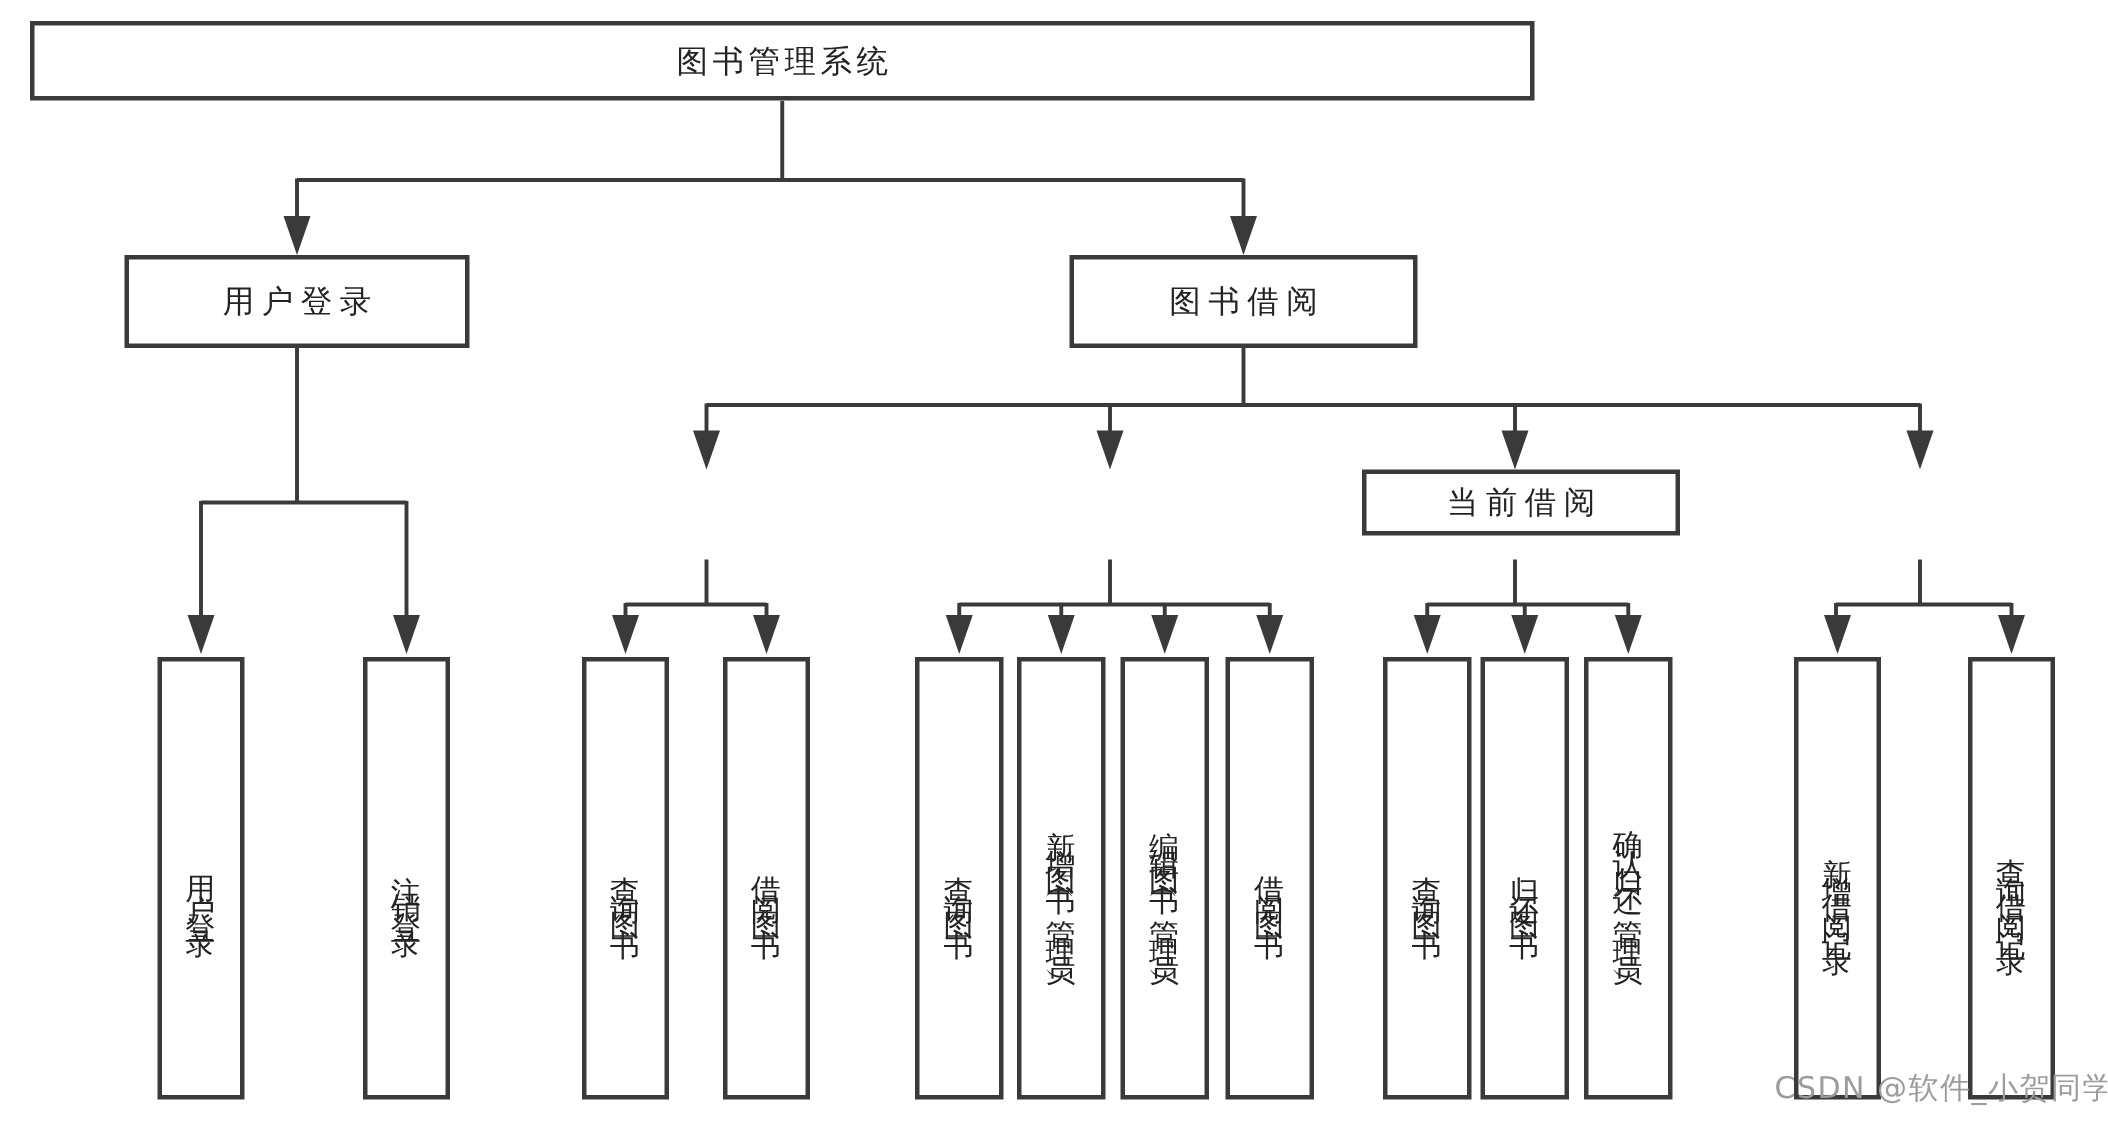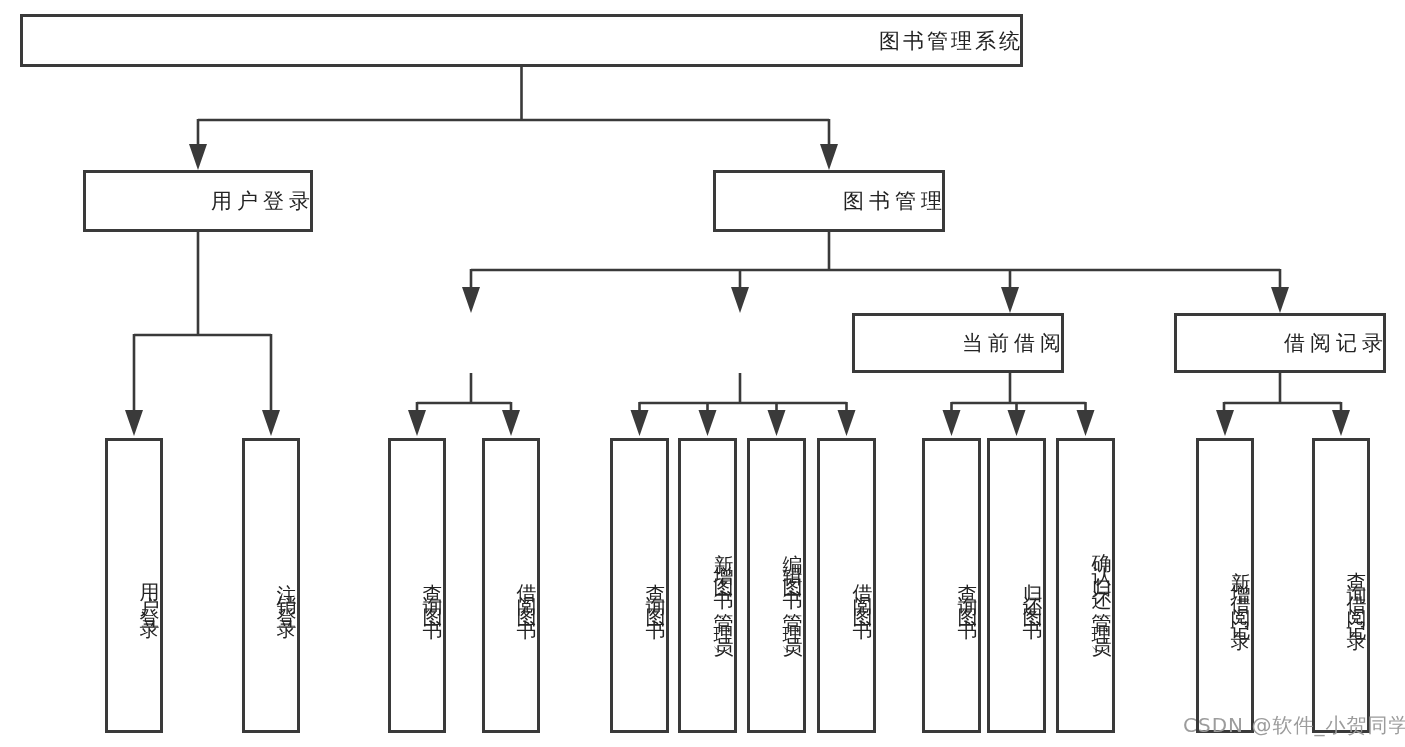--- a/index.html
+++ b/index.html
@@ -9,21 +9,21 @@
     background:#ffffff;
     overflow:hidden;
     font-family:"DejaVu Sans","Liberation Sans",sans-serif;
   }
   .wires{position:absolute;left:0;top:0;width:1405px;height:747px;}
   .node{
     position:absolute;
     box-sizing:border-box;
     border:3px solid #3a3a3a;
     background:#ffffff;
-    display:flex;align-items:center;justify-content:flex-end;
+    display:flex;align-items:center;justify-content:center;
     color:#232323;
   }
   .node.h span{
     font-size:21px;
     letter-spacing:5px;margin-right:-5px;
     white-space:nowrap;
   }
   .node.root span{letter-spacing:3px;margin-right:-3px;}
   .node.v span{
     writing-mode:vertical-rl;
@@ -87,28 +87,25 @@
   </svg>
 
   <div class="node h root" style="left:20px;top:14px;width:1003px;height:53px">
     <span>图书管理系统</span>
   </div>
 
   <div class="node h" style="left:83px;top:170px;width:230px;height:62px">
     <span>用户登录</span>
   </div>
   <div class="node h" style="left:713px;top:170px;width:232px;height:62px">
-    <span>图书管理</span>
+    <span>图书借阅</span>
   </div>
 
-  <div class="node h" style="left:852px;top:313px;width:212px;height:60px">
+  <div class="node h" style="left:908px;top:313px;width:212px;height:44px">
     <span>当前借阅</span>
-  </div>
-  <div class="node h" style="left:1174px;top:313px;width:212px;height:60px">
-    <span>借阅记录</span>
   </div>
 
   <div class="node v" style="left:105px;top:438px;width:58px;height:295px">
     <span>用户登录</span>
   </div>
   <div class="node v" style="left:242px;top:438px;width:58px;height:295px">
     <span>注销登录</span>
   </div>
 
   <div class="node v" style="left:388px;top:438px;width:58px;height:295px">

